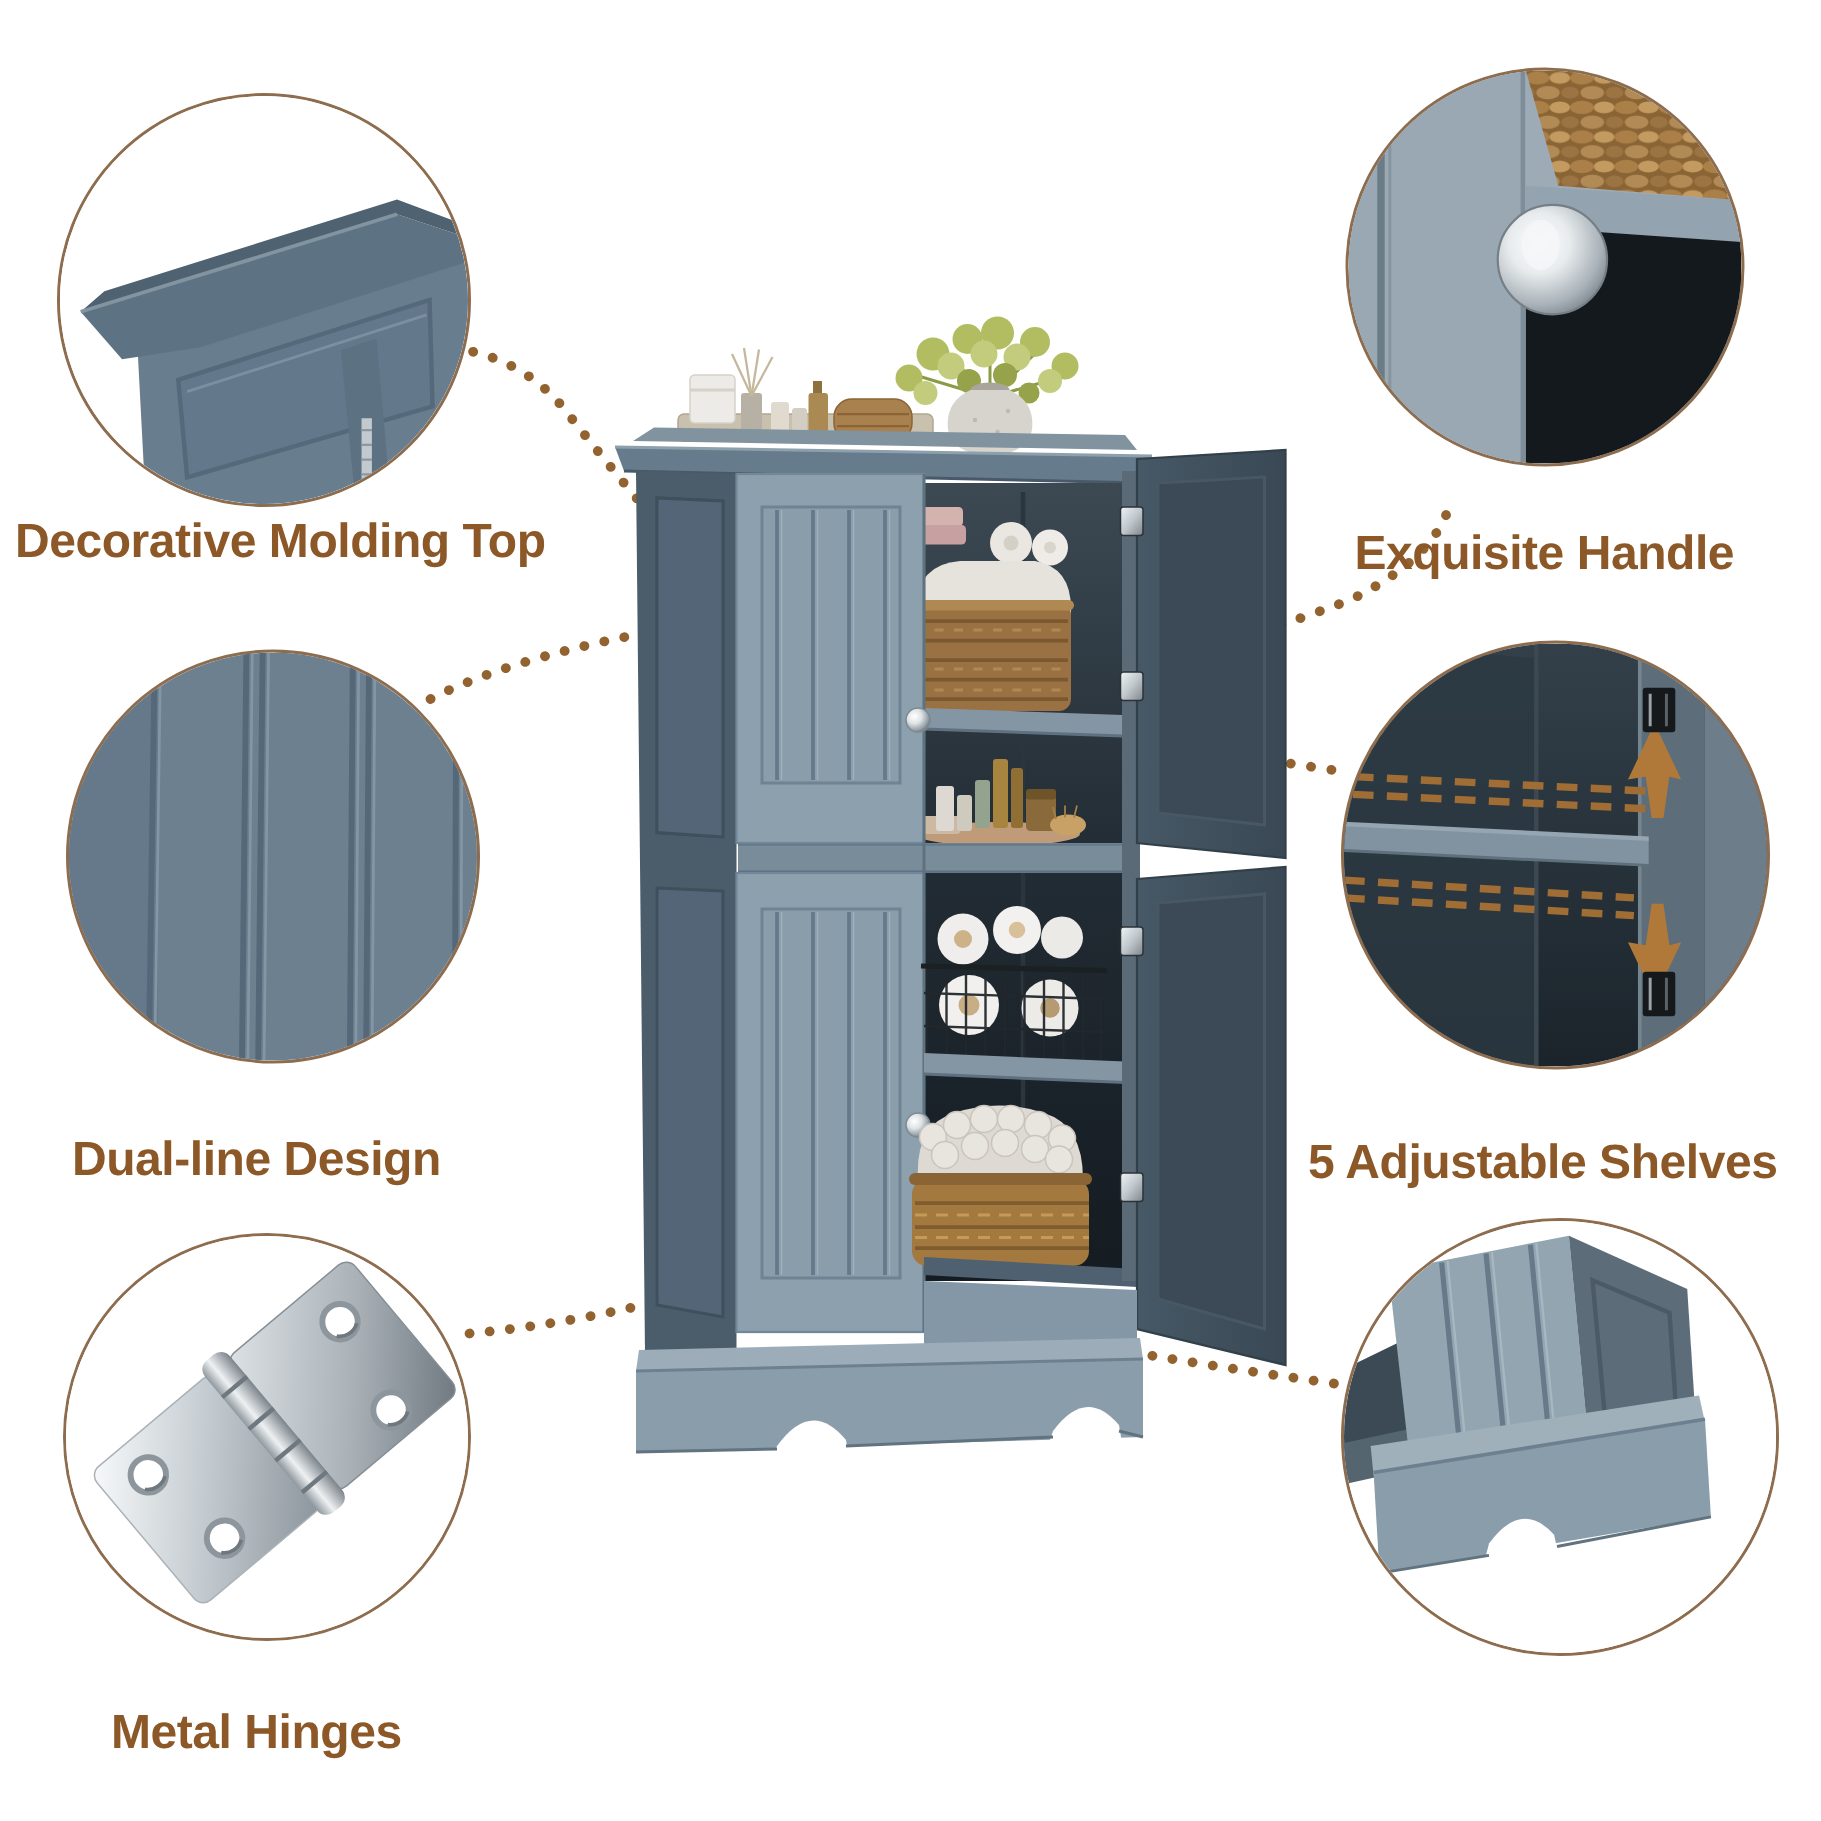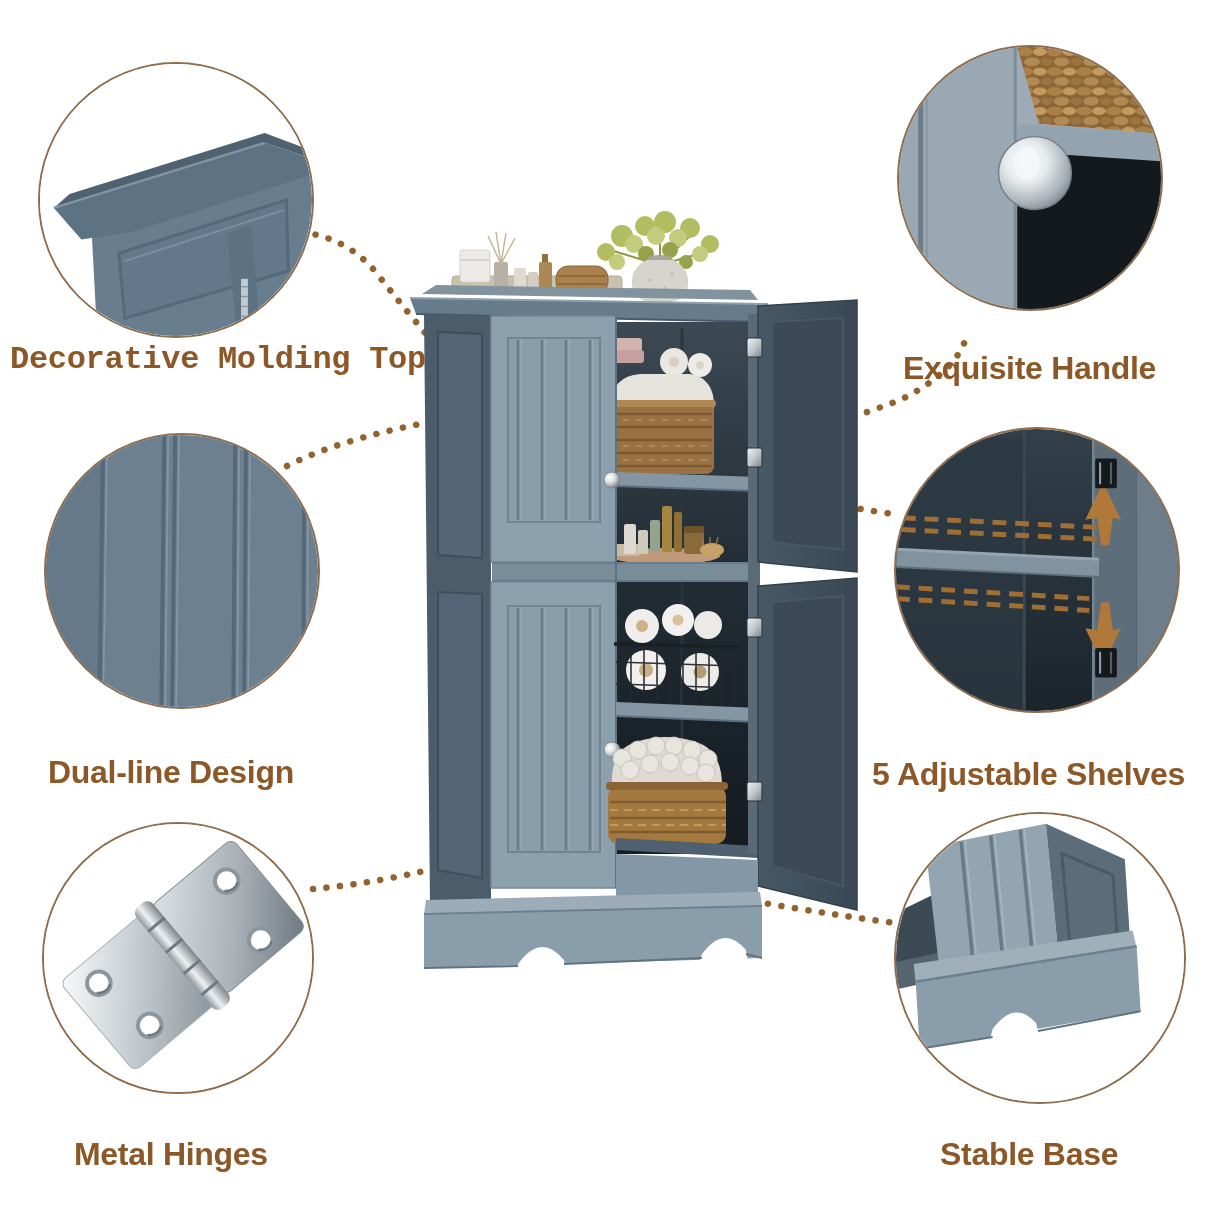--- a/index.html
+++ b/index.html
@@ -472,20 +472,19 @@
       <polygon points="168,40 220,62 226,150 176,128" fill="none" stroke="#4b5a66" stroke-width="3"></polygon>
       <polygon points="18,152 240,118 244,136 20,172" fill="#9fb0bb"></polygon>
       <polygon points="20,170 244,134 248,200 24,238" fill="#8a9dab"></polygon>
       <line x1="20" y1="170" x2="244" y2="134" stroke="#6d8090" stroke-width="2.5"></line>
       <path d="M96,226 L98,218 Q120,188 142,212 L146,230 Z" fill="#ffffff"></path>
       <line x1="24" y1="238" x2="98" y2="226" stroke="#60737f" stroke-width="2"></line>
       <line x1="144" y1="220" x2="248" y2="200" stroke="#60737f" stroke-width="2"></line>
     </svg>
   </div>
 
-  <div class="flabel" style="left:10px;top:342px;font-family:Liberation Mono, monospace;">Decorative Molding Top</div>
+  <div class="flabel" style="left:10px;top:342px;">Decorative Molding Top</div>
   <div class="flabel" style="left:903px;top:350px;">Exquisite Handle</div>
   <div class="flabel" style="left:48px;top:754px;">Dual-line Design</div>
   <div class="flabel" style="left:872px;top:756px;">5 Adjustable Shelves</div>
   <div class="flabel" style="left:74px;top:1136px;">Metal Hinges</div>
-  <div class="flabel" style="left:940px;top:1136px;">Stable Base</div>
 
 </div>
 
 </body></html>

